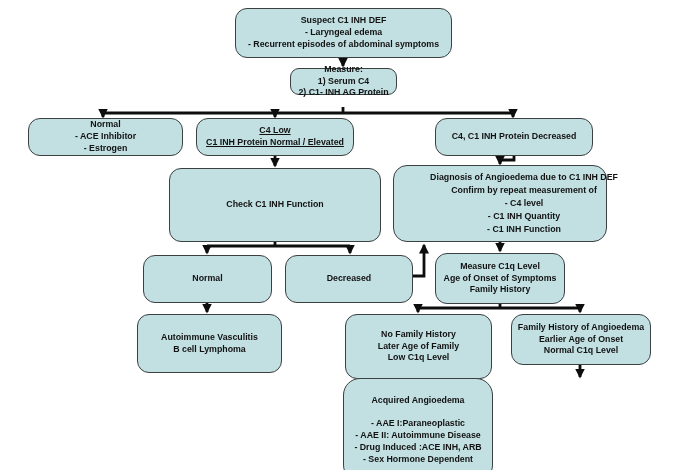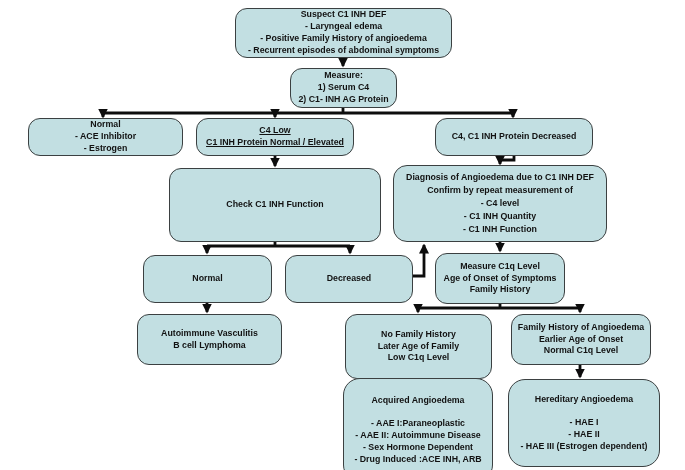--- a/index.html
+++ b/index.html
@@ -28,31 +28,31 @@
     box-sizing:border-box;
     display:flex;flex-direction:column;justify-content:center;align-items:center;
     text-align:center;
     color:var(--text);
     font-weight:bold;
     font-size:8.8px;
     padding:2px 3px;
   }
   .nline{white-space:nowrap;line-height:11.8px;min-height:11.8px;}
   #n-suspect{left:235px;top:8px;width:217px;height:50px;}
-  #n-measure{left:290px;top:68px;width:107px;height:40px;}
+  #n-measure{left:290px;top:68px;width:107px;height:27px;border-radius:9px;}
   #n-normal-triggers{left:28px;top:118px;width:155px;height:38px;}
   #n-c4-low{left:196px;top:118px;width:158px;height:38px;text-decoration:underline;}
   #n-c4-c1-dec{left:435px;top:118px;width:158px;height:38px;}
   #n-check{left:169px;top:168px;width:212px;height:74px;border-radius:12px;}
   #n-diagnosis{left:393px;top:165px;width:214px;height:77px;border-radius:14px;}
-  #n-diagnosis .nline{line-height:13px;min-height:13px;}
+  #n-diagnosis .nline{line-height:13px;min-height:13px;padding-left:48px;}
   #n-fnormal{left:143px;top:255px;width:129px;height:48px;}
   #n-fdecreased{left:285px;top:255px;width:128px;height:48px;}
   #n-c1q{left:435px;top:253px;width:130px;height:51px;}
-  #n-autoimmune{left:137px;top:314px;width:145px;height:51px;}
+  #n-autoimmune{left:137px;top:314px;width:145px;height:59px;}
   #n-nofam{left:345px;top:314px;width:147px;height:65px;}
   #n-famhx{left:511px;top:314px;width:140px;height:51px;text-align:right;}
   #n-acquired{left:343px;top:378px;width:150px;height:104px;border-radius:17px;}
   #n-hereditary{left:508px;top:379px;width:152px;height:88px;border-radius:17px;}
 </style>
 </head>
 <body>
 
 <div id="canvas">
 
@@ -78,21 +78,20 @@
     <path marker-end="url(#ah)" d="M500,242 L500,251"></path>
     <path marker-end="url(#ah)" d="M418,308 L418,312"></path>
     <path marker-end="url(#ah)" d="M580,308 L580,312"></path>
     <path marker-end="url(#ah)" d="M418,365 L418,376"></path>
     <path marker-end="url(#ah)" d="M580,365 L580,377"></path>
   </svg>
 
   <div class="node" id="n-suspect">
       <div class="nline">Suspect C1 INH DEF</div>
       <div class="nline">- Laryngeal edema</div>
-      <div class="nline">- Positive Family History of angioedema</div>
       <div class="nline">- Recurrent episodes of abdominal symptoms</div>
     </div>
   <div class="node" id="n-measure">
       <div class="nline">Measure:</div>
       <div class="nline">1) Serum C4</div>
       <div class="nline">2) C1- INH AG Protein</div>
     </div>
   <div class="node" id="n-normal-triggers">
       <div class="nline">Normal</div>
       <div class="nline">- ACE Inhibitor</div>
@@ -138,24 +137,17 @@
   <div class="node" id="n-famhx">
       <div class="nline">Family History of Angioedema</div>
       <div class="nline">Earlier Age of Onset</div>
       <div class="nline">Normal C1q Level</div>
     </div>
   <div class="node" id="n-acquired">
       <div class="nline">Acquired Angioedema</div>
       <div class="nline"></div>
       <div class="nline">- AAE I:Paraneoplastic</div>
       <div class="nline">- AAE II: Autoimmune Disease</div>
+      <div class="nline">- Drug Induced :ACE INH, ARB</div>
       <div class="nline">- Sex Hormone Dependent</div>
-      <div class="nline">- Drug Induced :ACE INH, ARB</div>
-    </div>
-  <div class="node" id="n-hereditary">
-      <div class="nline">Hereditary Angioedema</div>
-      <div class="nline"></div>
-      <div class="nline">- HAE I</div>
-      <div class="nline">- HAE II</div>
-      <div class="nline">- HAE III (Estrogen dependent)</div>
     </div>
 
 </div>
 
 </body></html>

